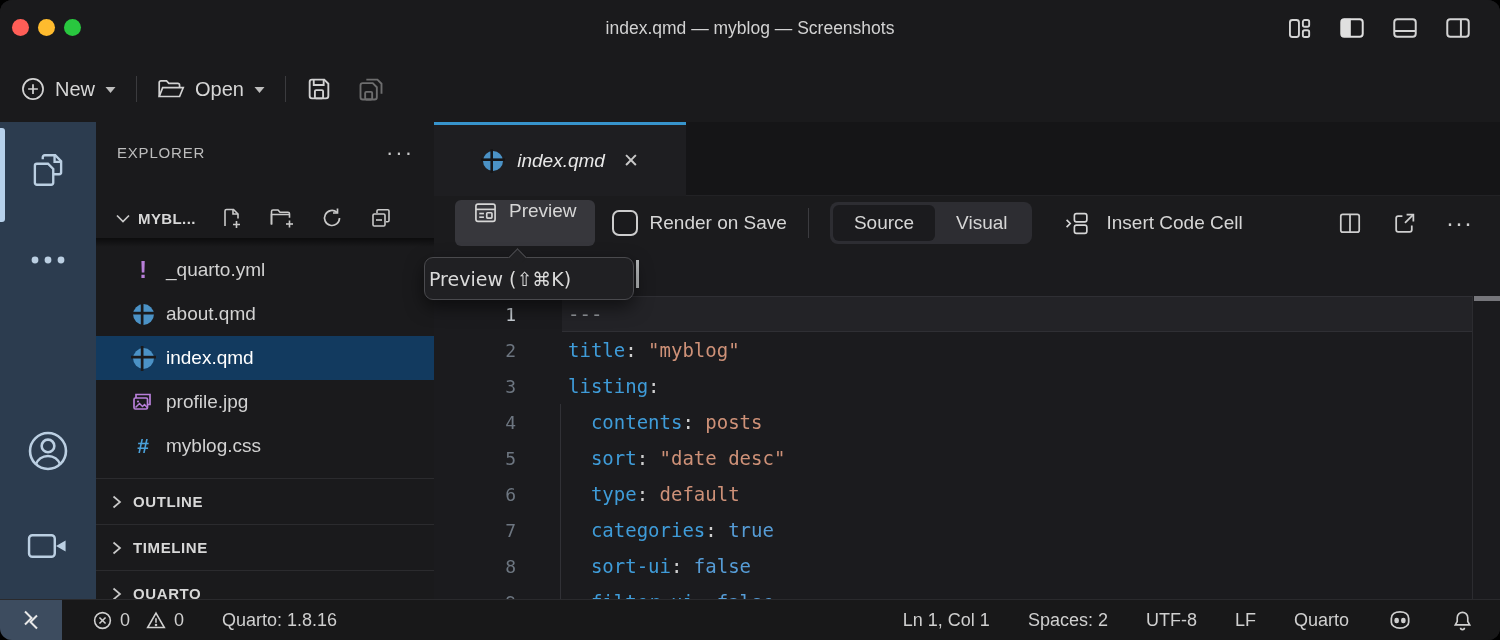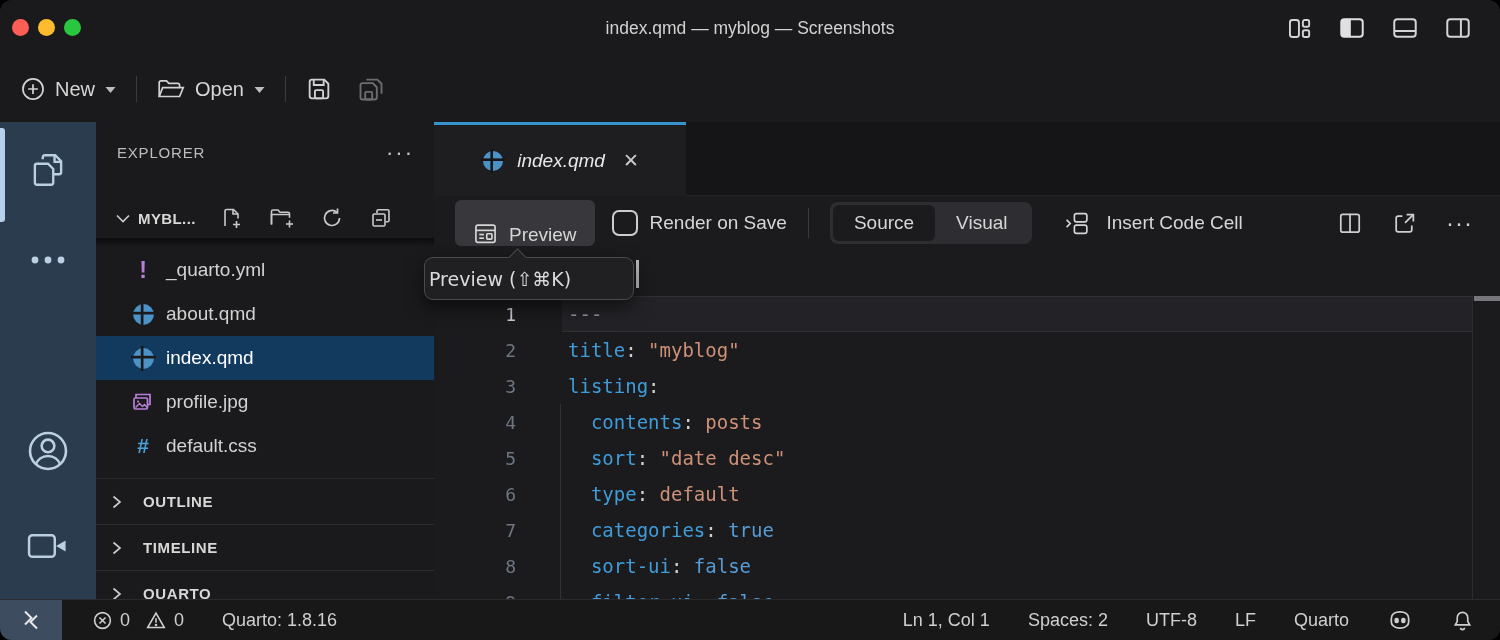--- a/index.html
+++ b/index.html
@@ -49,31 +49,31 @@
   .scroll-shadow{position:absolute;top:116px;left:0;right:0;height:9px;
     background:linear-gradient(rgba(0,0,0,.55),rgba(0,0,0,0));}
   .files{position:absolute;top:126px;left:0;right:0;}
   .file-row{height:44px;display:flex;align-items:center;color:#d2d2d2;font-size:19px;}
   .file-row.selected{background:#123a5f;color:#fff;}
   .f-icon{width:30px;margin-left:32px;margin-right:8px;display:flex;justify-content:center;align-items:center;flex:none;}
   .excl{color:#b87fd9;font-weight:bold;font-size:23px;line-height:20px;}
   .hash{color:#4aa0d9;font-weight:bold;font-size:21px;}
   .sections{position:absolute;top:356px;left:0;right:0;}
   .section-row{height:45px;border-top:1px solid #2b2b2e;display:flex;align-items:center;padding-left:14px;
-    color:#d8d8d8;font-size:15px;font-weight:bold;letter-spacing:.6px;gap:20px;}
+    color:#d8d8d8;font-size:15px;font-weight:bold;letter-spacing:.6px;gap:10px;}
 
   
   .tabbar{position:absolute;left:434px;top:122px;right:0;height:74px;background:#151517;border-bottom:1px solid #222225;box-sizing:border-box;}
   .tab{position:absolute;left:0;top:0;width:252px;height:74px;background:#1e1e21;border-top:3px solid #3794cc;
     box-sizing:border-box;display:flex;align-items:center;justify-content:center;gap:12px;
     color:#e8e8e8;font-size:19px;font-style:italic;}
   .tab .close{font-style:normal;color:#c9c9c9;font-size:19px;margin-left:6px;}
   .edtoolbar{position:absolute;left:434px;top:196px;right:0;height:54px;background:#1b1b1d;display:flex;
     align-items:center;padding-left:21px;color:#d6d6d6;font-size:19px;}
-  .preview-btn{display:flex;align-items:flex-end;gap:11px;background:#37373c;border-radius:6px;height:46px;
+  .preview-btn{display:flex;align-items:flex-start;gap:11px;background:#37373c;border-radius:6px;height:46px;
     padding:0 18px;}
   .checkbox{width:26px;height:26px;border:2.2px solid #cdcdcd;border-radius:7px;margin-left:17px;box-sizing:border-box;}
   .ros-label{margin-left:12px;}
   .ed-sep{width:1px;height:30px;background:#3c3c40;margin:0 21px;}
   .seg-group{background:#2d2d32;border-radius:8px;height:42px;display:flex;align-items:stretch;padding:3px;box-sizing:border-box;}
   .seg{display:flex;align-items:center;padding:0 21px;border-radius:6px;}
   .seg.active{background:#1b1b1e;}
   .insert-cell{display:flex;align-items:center;gap:16px;margin-left:32px;}
   .ed-right{margin-left:auto;display:flex;align-items:center;gap:29px;padding-right:27px;}
   .ed-right .dots{font-size:24px;letter-spacing:1px;color:#cfcfcf;}
@@ -358,21 +358,21 @@
               <circle cx="7" cy="11.5" r="1.1" fill="#b87fd9" stroke="none"></circle>
               <path d="M4.5 17.5 l4-4 3 3 2-2 3 3.2" stroke-width="1.5"></path>
             </svg>
           </span>
           <span>profile.jpg</span>
         </div>
         <div class="file-row">
           <span class="f-icon">
             <span class="hash">#</span>
           </span>
-          <span>default.css</span>
+          <span>myblog.css</span>
         </div>
       </div>
     <div class="sections">
         <div class="section-row">
           <span>
             <svg width="13" height="16" viewBox="0 0 13 16" fill="none" stroke="#c9c9c9" stroke-width="1.7">
               <polyline points="3.5,2.5 10,8 3.5,13.5"></polyline>
             </svg>
           </span>
           <span>OUTLINE</span>

